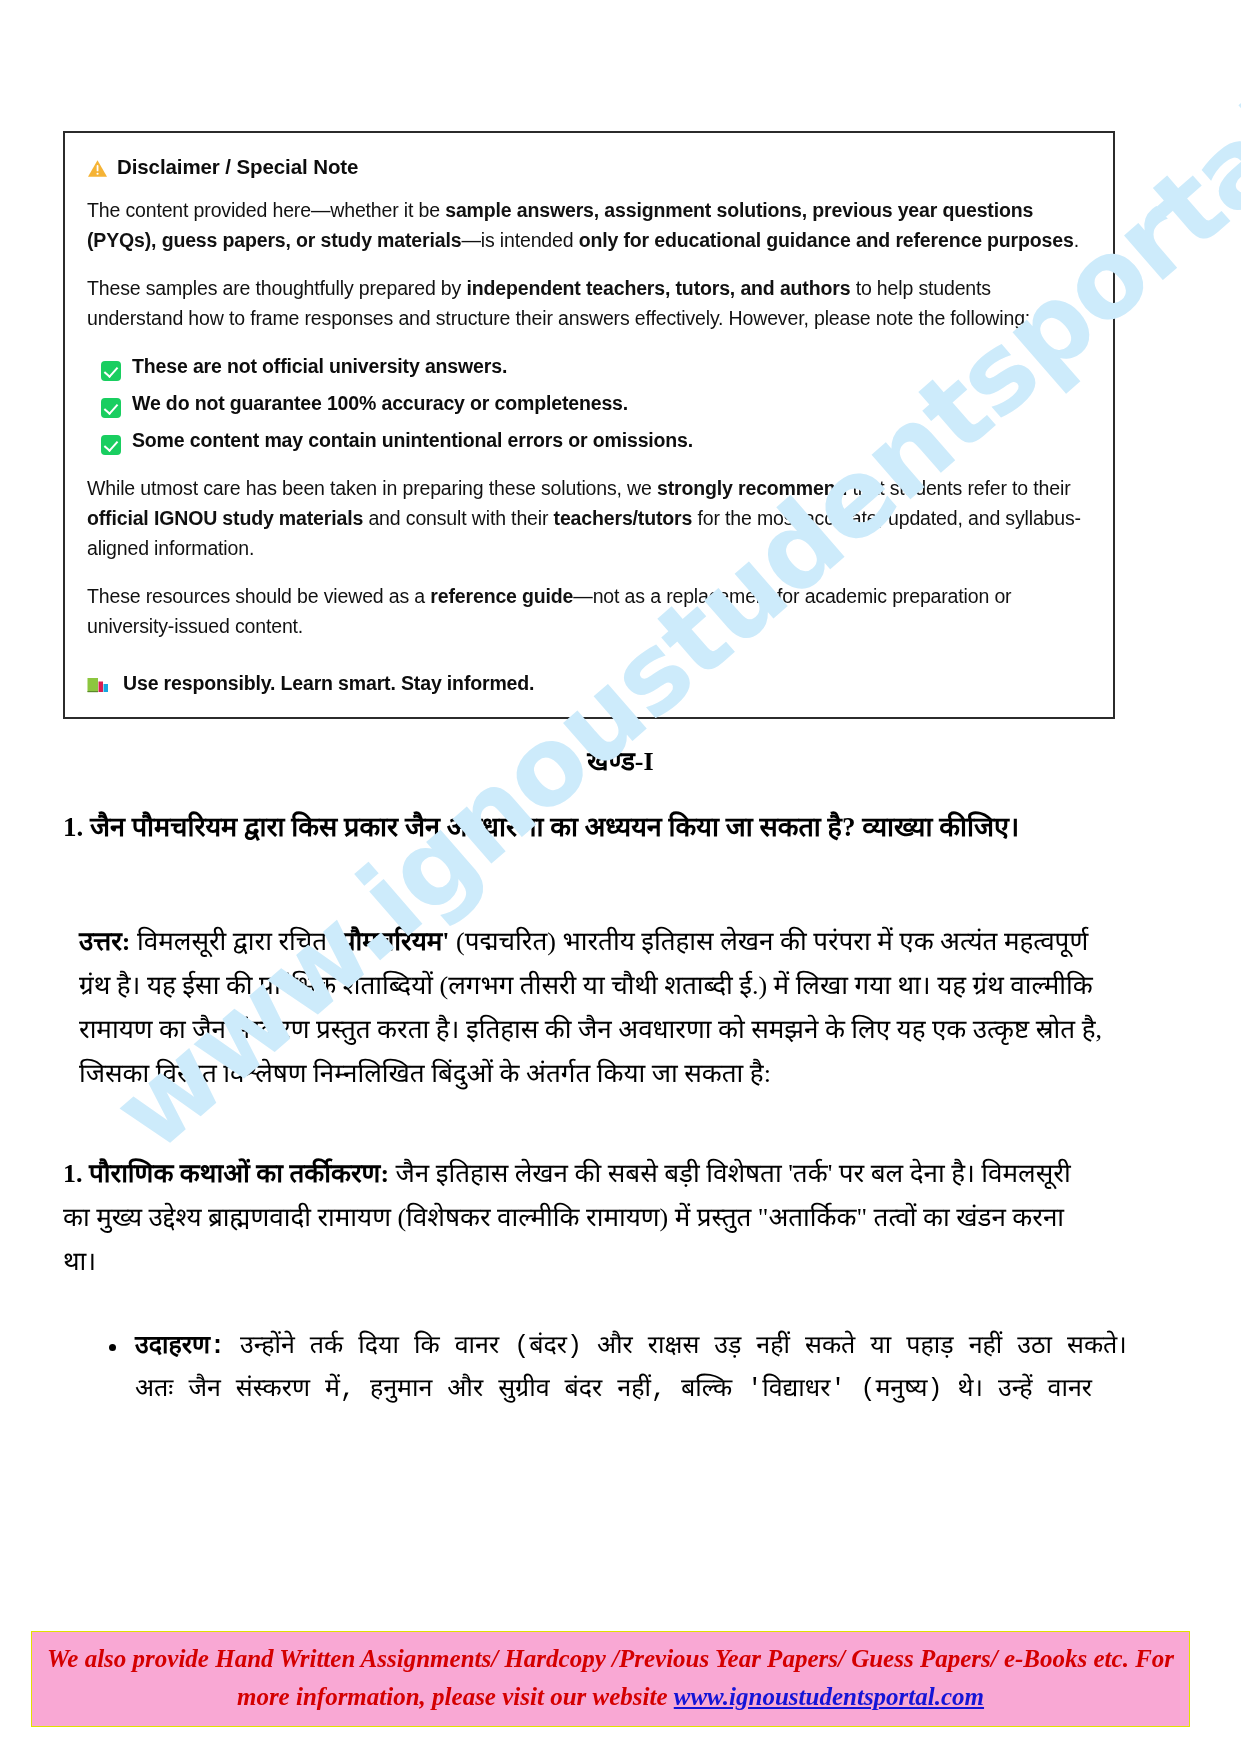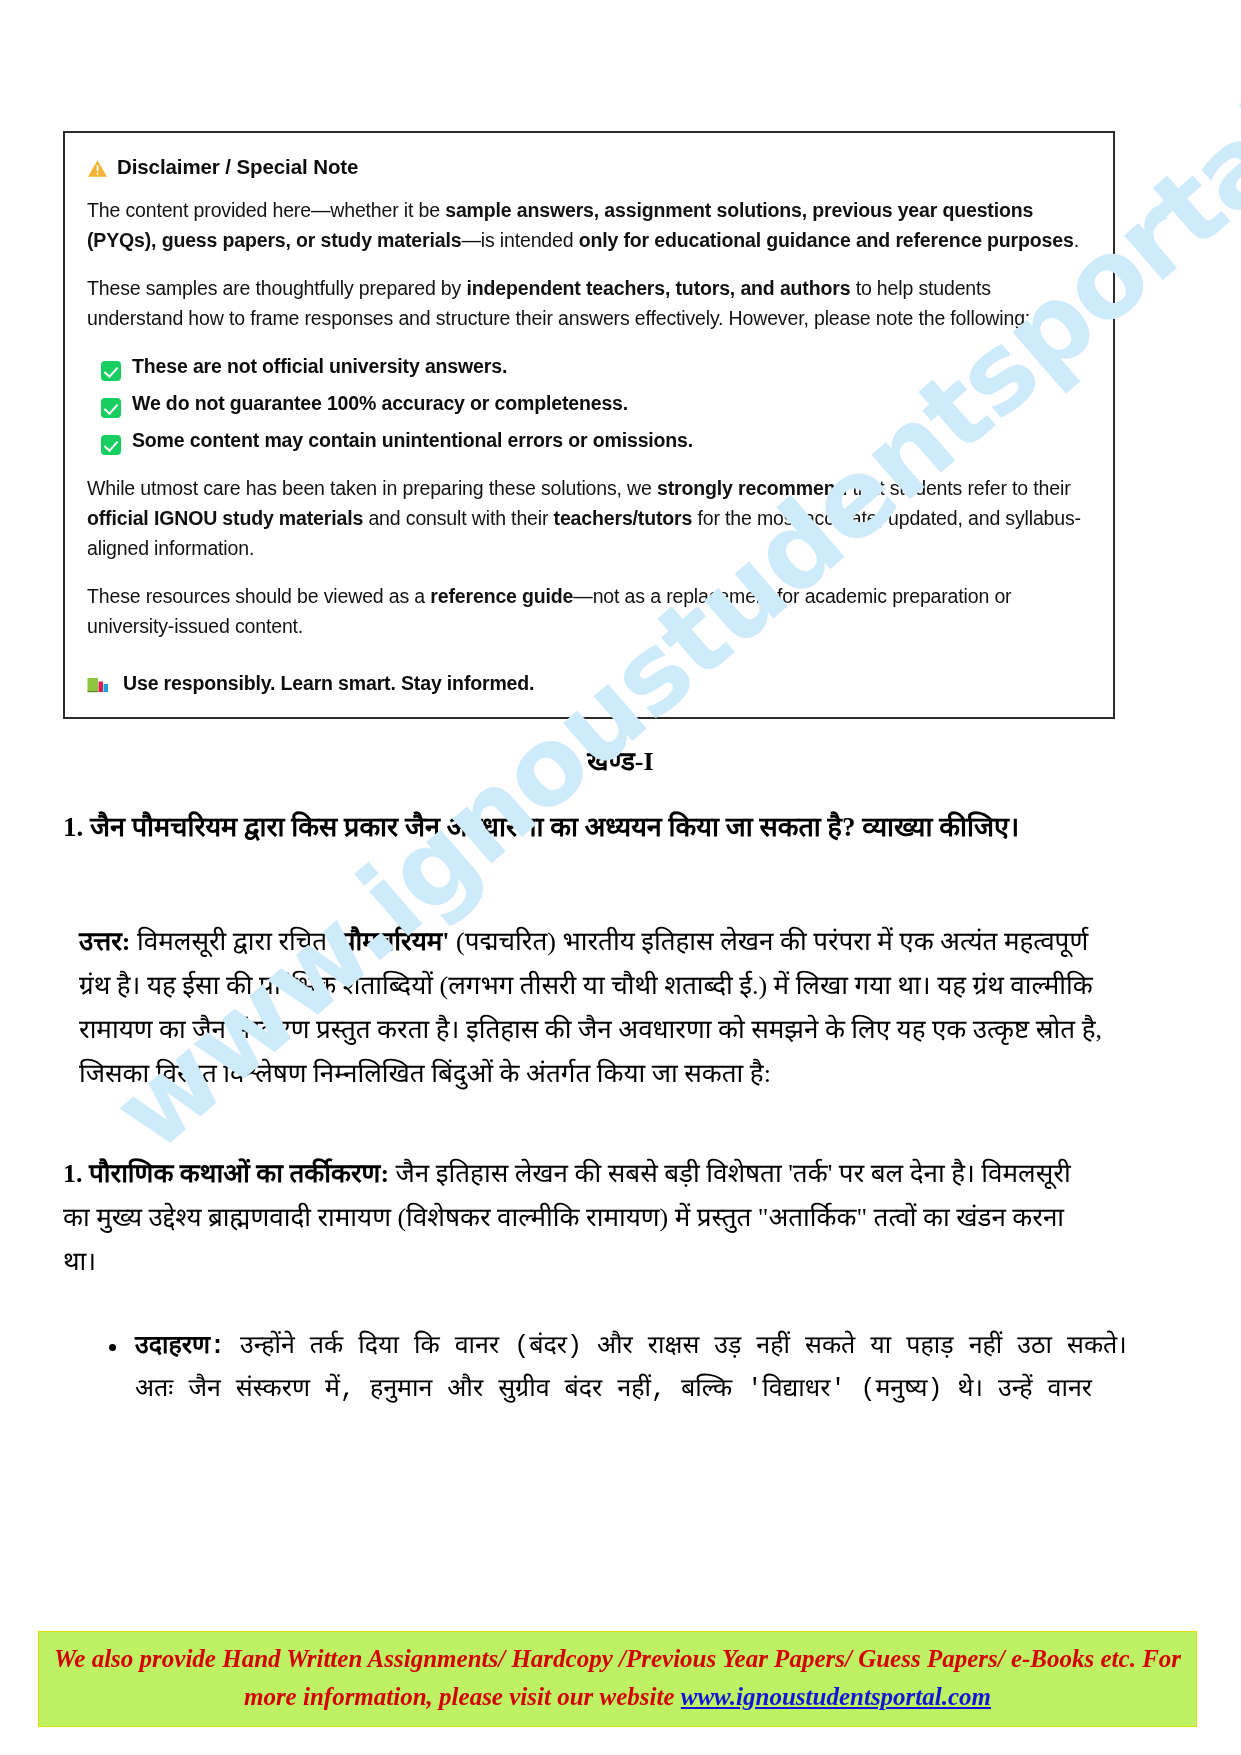--- a/index.html
+++ b/index.html
@@ -204,25 +204,25 @@
     width: 7px;
     height: 7px;
     background: #000;
     border-radius: 50%;
   }
   .devanagari b { font-weight: 700; }
 
   
   #footer-banner {
     position: absolute;
-    left: 38px;
+    left: 31px;
     top: 1631px;
     width: 1159px;
     box-sizing: border-box;
-    background: #bef264;
+    background: #f9a8d4;
     border: 1px solid #e0e000;
     padding: 8px 12px 10px 12px;
     text-align: center;
     font-family: "Liberation Serif", serif;
     font-style: italic;
     font-weight: 700;
     font-size: 25px;
     line-height: 38px;
     color: #d40000;
     z-index: 3;

